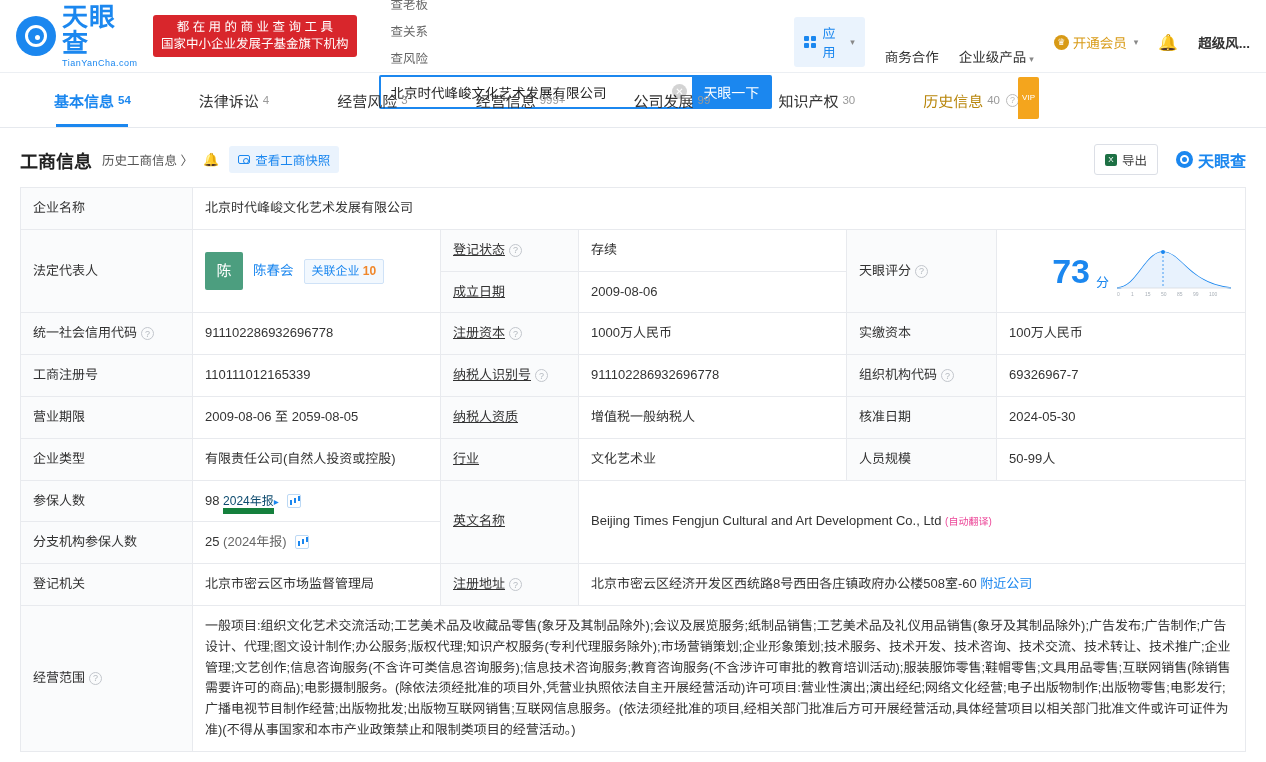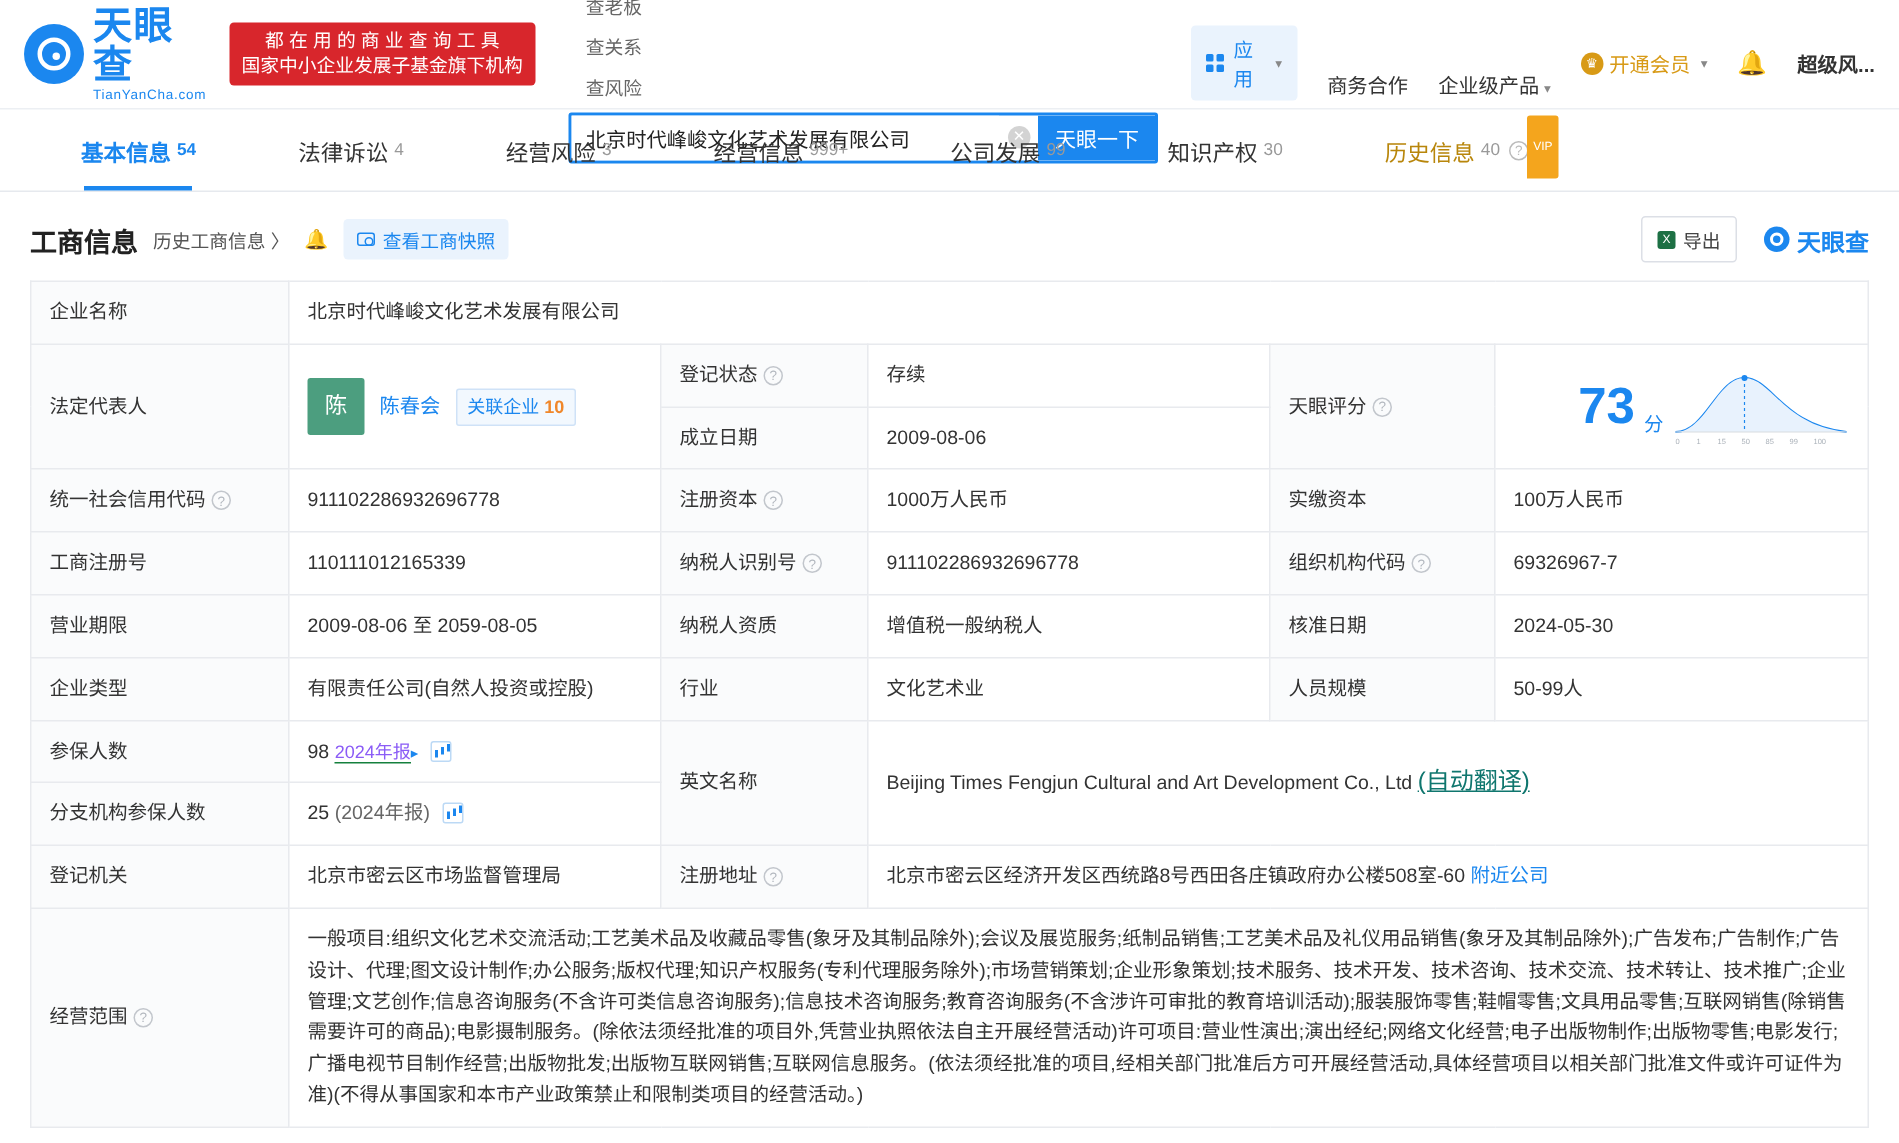--- a/index.html
+++ b/index.html
@@ -285,21 +285,21 @@
     font-size: 13px;
     color: #333;
     vertical-align: middle;
     line-height: 1.6;
   }
   td.lbl {
     background: #fafbfc;
     color: #555;
     width: 172px;
   }
-  td.lbl.mid { width: 138px; }
+  td.lbl.mid { width: 138px; text-decoration: underline; }
   td.lbl.rgt { width: 138px; }
   .q {
     display: inline-flex; align-items: center; justify-content: center;
     width: 13px; height: 13px; border-radius: 50%;
     border: 1px solid #c2c6cc; color: #b3b8bf; font-size: 9px;
     margin-left: 4px; vertical-align: middle;
   }
   .green { color: #14a06a; }
   .link { color: #1b87ef; cursor: pointer; }
 
@@ -325,35 +325,35 @@
   }
   .rel-tag b { color: #f0872a; font-weight: bold; }
 
   .score-cell { position: relative; padding: 4px 12px !important; }
   .score-row { display: flex; align-items: center; justify-content: flex-end; gap: 6px; }
   .score-num { font-size: 34px; font-weight: bold; color: #1b87ef; line-height: 1; }
   .score-unit { font-size: 13px; color: #1b87ef; align-self: flex-end; margin-bottom: 4px; }
   .curve { width: 118px; height: 54px; }
 
   .report-tag {
-    color: #8b5cf6; font-size: 12px; cursor: pointer;
-    border-bottom: 1px solid #15803d;
+    color: #0c4a6e; font-size: 12px; cursor: pointer;
+    border-bottom: 6px solid #15803d;
   }
   .chart-ico {
     display: inline-block; width: 14px; height: 14px;
     border: 1px solid #bcd9f5; border-radius: 2px;
     position: relative; vertical-align: -3px; margin-left: 5px; cursor: pointer;
   }
   .chart-ico::before {
     content: ""; position: absolute; left: 2px; bottom: 2px;
     width: 2px; height: 5px; background: #1b87ef;
     box-shadow: 4px -2px 0 0 #1b87ef, 8px -4px 0 0 #1b87ef;
   }
   .scope { line-height: 1.85; font-size: 12.8px; color: #333; }
-  .auto-trans { color: #0f766e; font-size: 16px; text-decoration: underline; }
+  .auto-trans { color: #ec4899; font-size: 10px; }
 </style>
 </head>
 <body>
 
 <div class="header">
   <div class="logo-wrap">
     <div class="logo-mark"></div>
     <div class="logo-text">
       <div class="logo-cn">天眼查</div>
       <div class="logo-en">TianYanCha.com</div>

